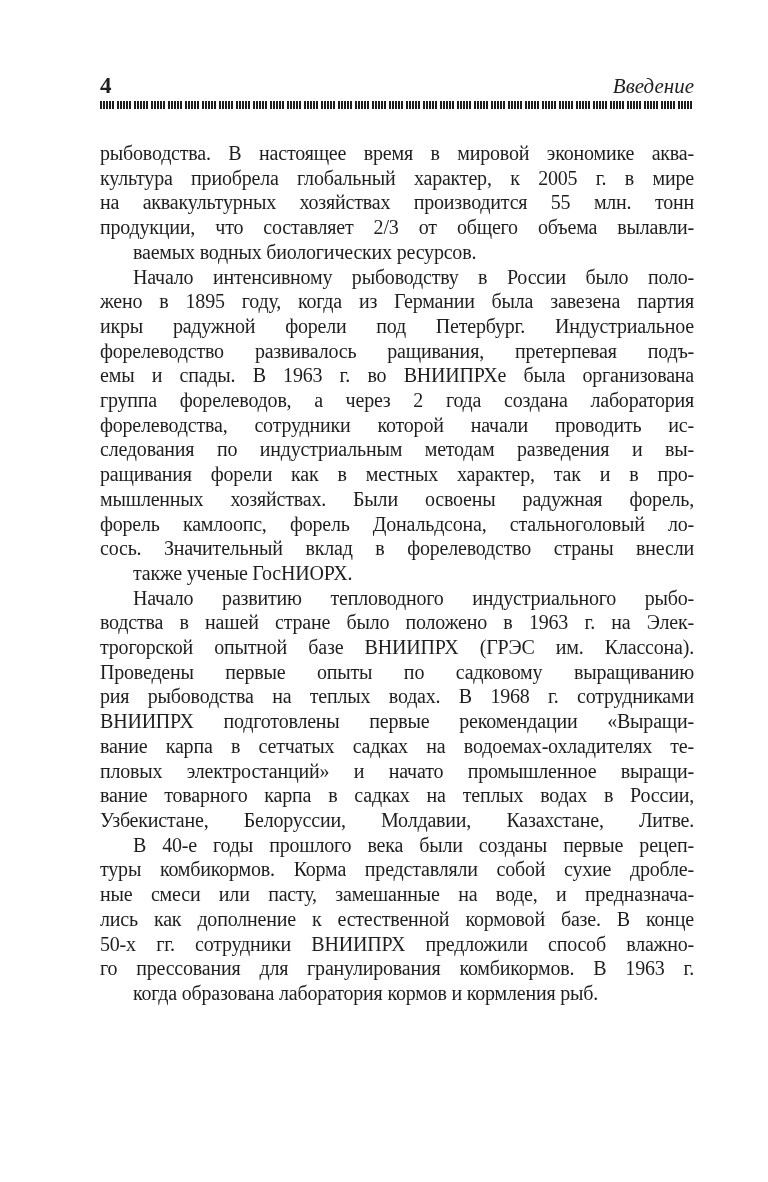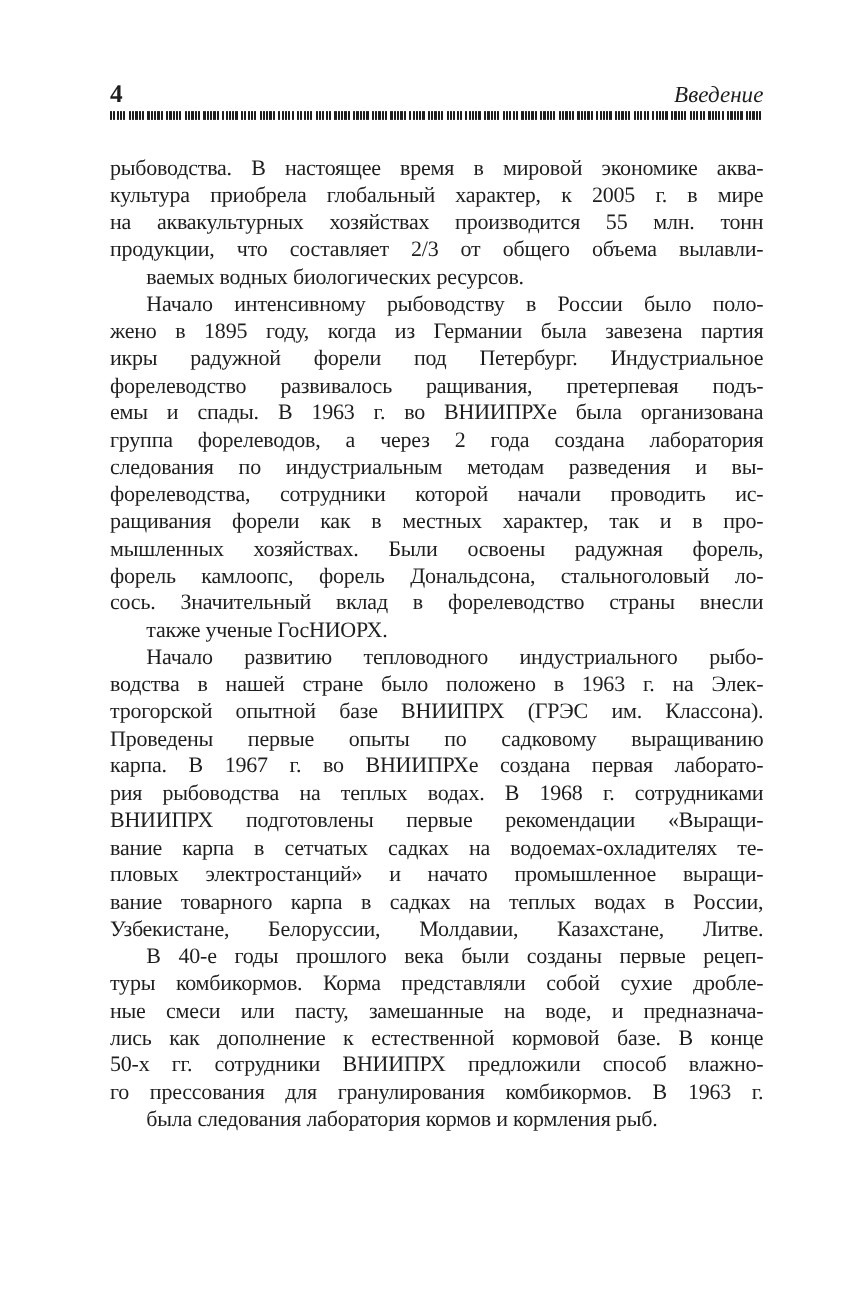--- a/index.html
+++ b/index.html
@@ -99,44 +99,43 @@
         <div class="line">продукции, что составляет 2/3 от общего объема вылавли-</div>
         <div class="line last-left">ваемых водных биологических ресурсов.</div>
       </div>
       <div class="paragraph">
         <div class="line indent">Начало интенсивному рыбоводству в России было поло-</div>
         <div class="line">жено в 1895 году, когда из Германии была завезена партия</div>
         <div class="line">икры радужной форели под Петербург. Индустриальное</div>
         <div class="line">форелеводство развивалось ращивания, претерпевая подъ-</div>
         <div class="line">емы и спады. В 1963 г. во ВНИИПРХе была организована</div>
         <div class="line">группа форелеводов, а через 2 года создана лаборатория</div>
+        <div class="line">форелеводства, сотрудники которой начали проводить ис-</div>
         <div class="line">следования по индустриальным методам разведения и вы-</div>
-        <div class="line">форелеводства, сотрудники которой начали проводить ис-</div>
         <div class="line">ращивания форели как в местных характер, так и в про-</div>
         <div class="line">мышленных хозяйствах. Были освоены радужная форель,</div>
         <div class="line">форель камлоопс, форель Дональдсона, стальноголовый ло-</div>
         <div class="line">сось. Значительный вклад в форелеводство страны внесли</div>
         <div class="line last-left">также ученые ГосНИОРХ.</div>
       </div>
       <div class="paragraph">
         <div class="line indent">Начало развитию тепловодного индустриального рыбо-</div>
         <div class="line">водства в нашей стране было положено в 1963 г. на Элек-</div>
         <div class="line">трогорской опытной базе ВНИИПРХ (ГРЭС им. Классона).</div>
         <div class="line">Проведены первые опыты по садковому выращиванию</div>
-        <div class="line">карпа. В 1967 г. во ВНИИПРХе создана первая лаборато-</div>
         <div class="line">рия рыбоводства на теплых водах. В 1968 г. сотрудниками</div>
         <div class="line">ВНИИПРХ подготовлены первые рекомендации «Выращи-</div>
         <div class="line">вание карпа в сетчатых садках на водоемах-охладителях те-</div>
         <div class="line">пловых электростанций» и начато промышленное выращи-</div>
         <div class="line">вание товарного карпа в садках на теплых водах в России,</div>
         <div class="line">Узбекистане, Белоруссии, Молдавии, Казахстане, Литве.</div>
       </div>
       <div class="paragraph">
         <div class="line indent">В 40-е годы прошлого века были созданы первые рецеп-</div>
         <div class="line">туры комбикормов. Корма представляли собой сухие дробле-</div>
         <div class="line">ные смеси или пасту, замешанные на воде, и предназнача-</div>
         <div class="line">лись как дополнение к естественной кормовой базе. В конце</div>
         <div class="line">50-х гг. сотрудники ВНИИПРХ предложили способ влажно-</div>
         <div class="line">го прессования для гранулирования комбикормов. В 1963 г.</div>
-        <div class="line last-left">была следования лаборатория кормов и кормления рыб.</div>
+        <div class="line last-left">когда образована лаборатория кормов и кормления рыб.</div>
       </div>
     </div>
 </div>
 
 </body></html>

